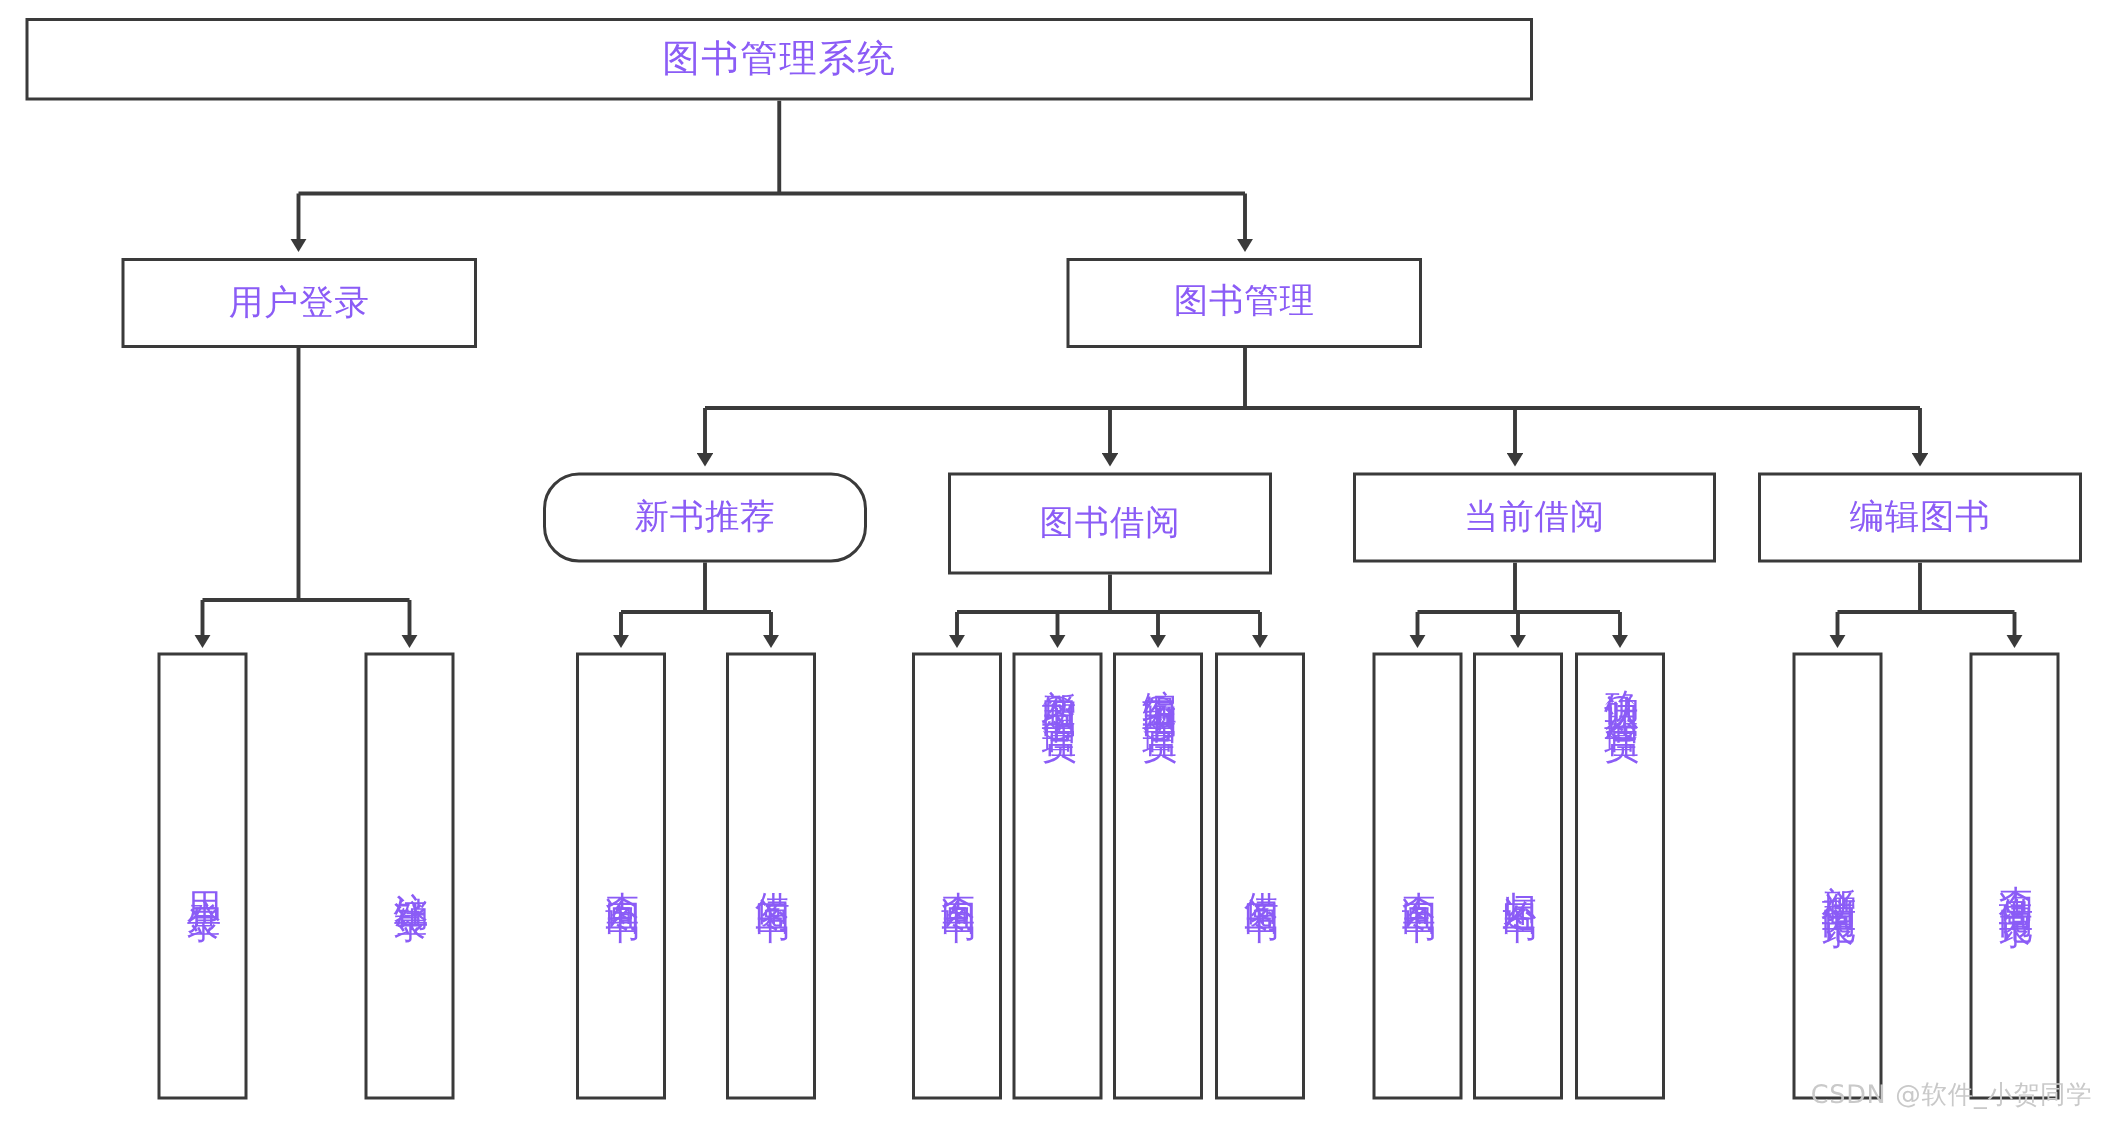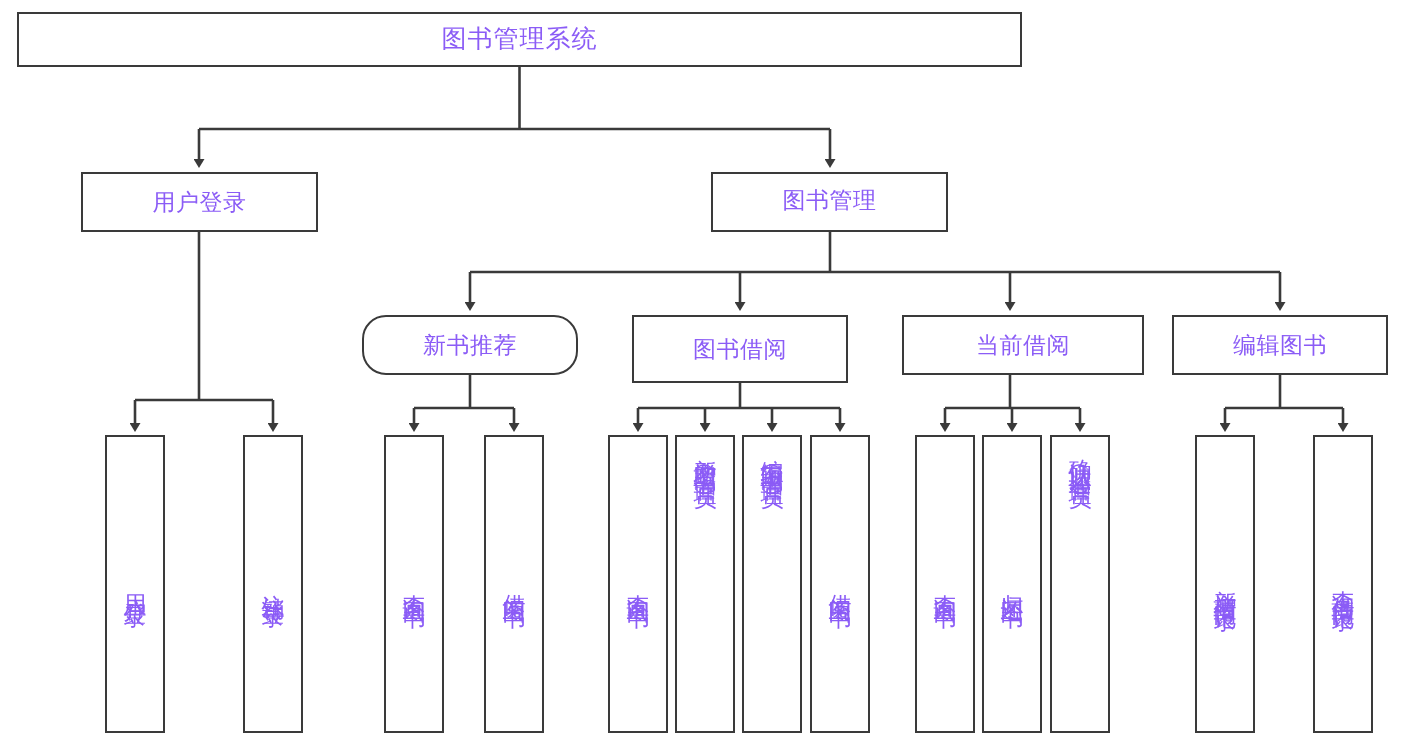--- a/index.html
+++ b/index.html
@@ -196,13 +196,14 @@
     <span class="node-label">确认归还（管理员）</span>
   </div>
 
   <div class="node level-leaf leaf-centered" style="left:1195px; top:435px; width:60px; height:298px;">
     <span class="node-label">新增借阅记录</span>
   </div>
   <div class="node level-leaf leaf-centered" style="left:1313px; top:435px; width:60px; height:298px;">
     <span class="node-label">查询借阅记录</span>
   </div>
 
+  <div id="watermark">CSDN @软件_小贺同学</div>
 </div>
 
 </body></html>

